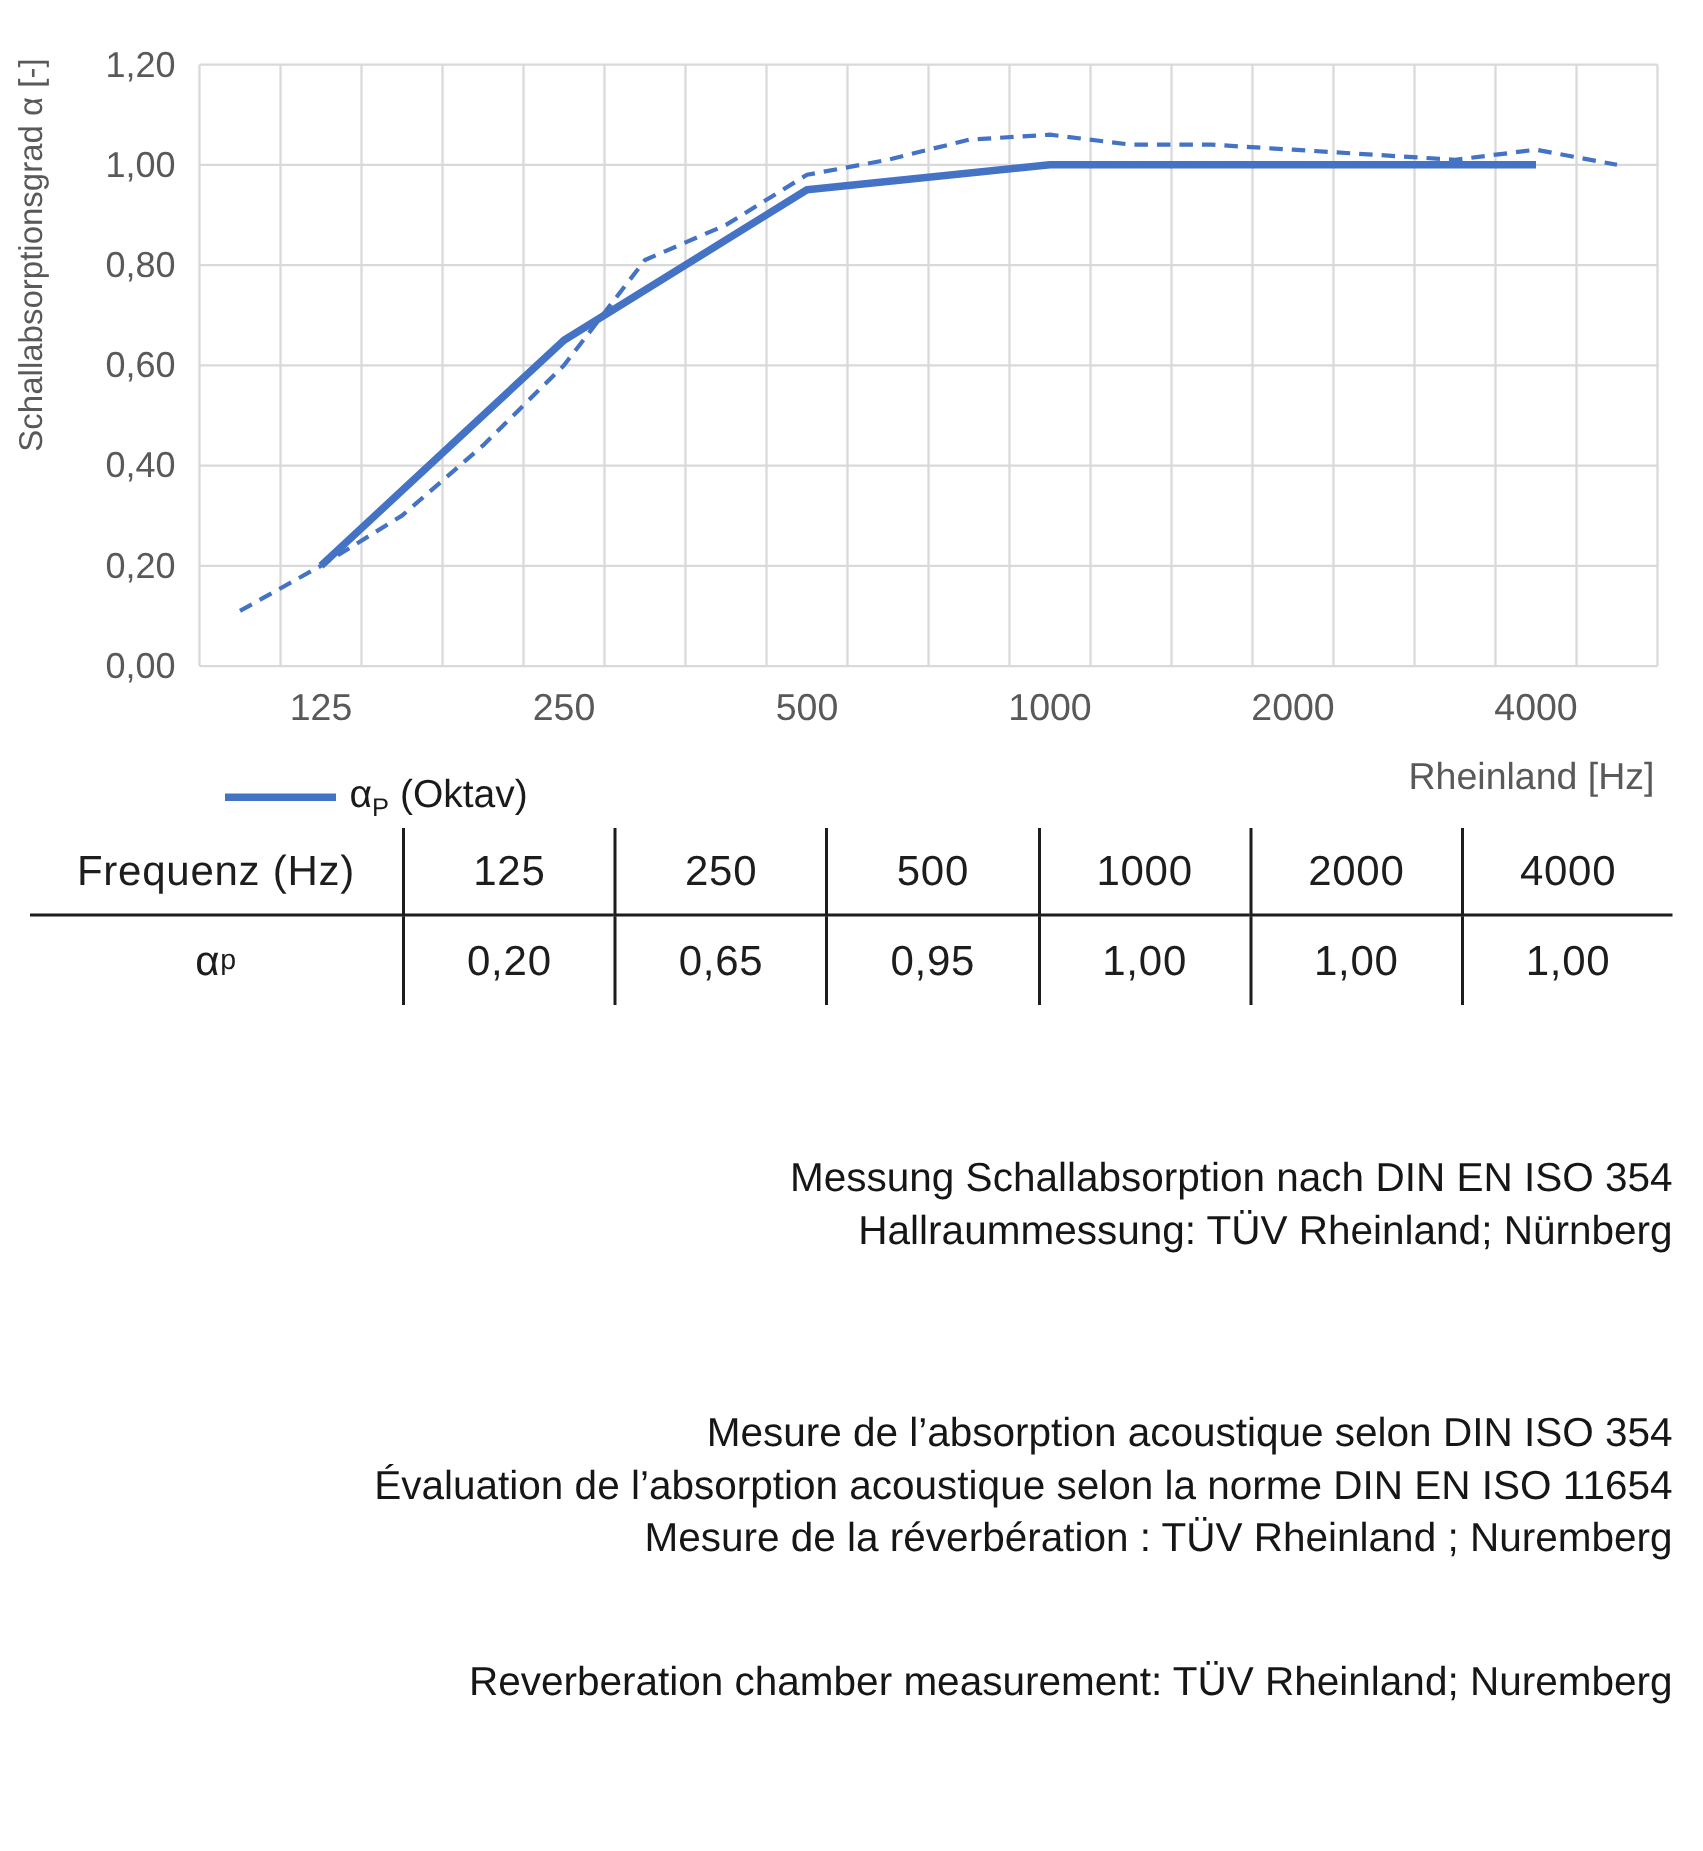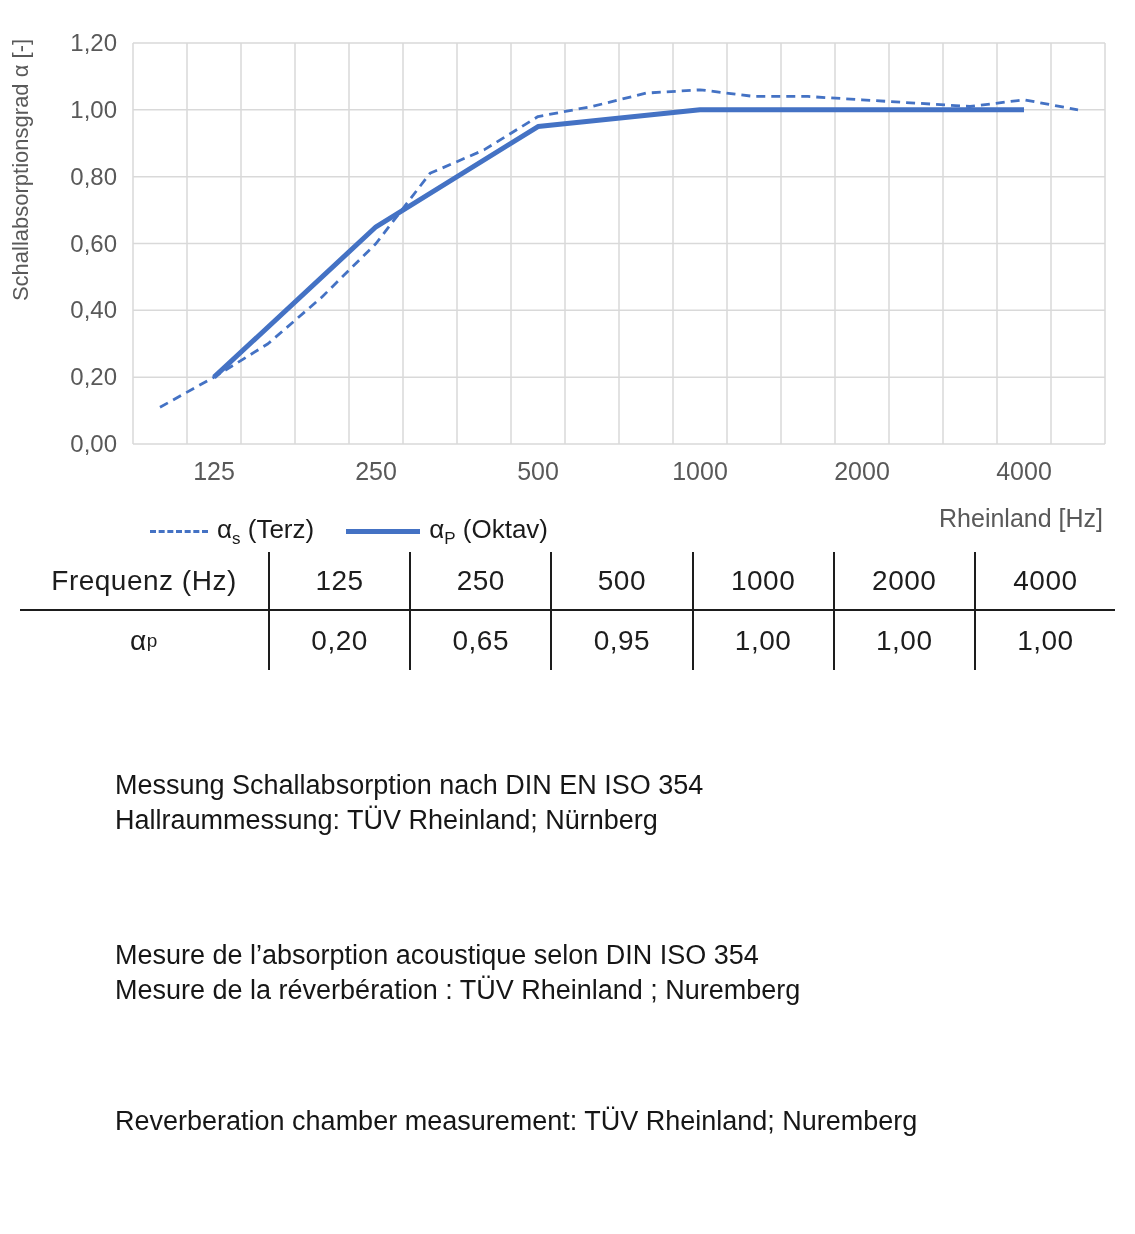--- a/index.html
+++ b/index.html
@@ -23,21 +23,21 @@
   .tbl {
     position:absolute; top:552px; left:20px; width:1095px;
     display:grid; grid-template-columns:248px repeat(6,1fr); grid-auto-rows:59px;
   }
   .cell { display:flex; align-items:center; justify-content:center;
           font-size:28px; color:#1d1d1d; letter-spacing:0.5px; }
   .cell.divL { border-left:2.5px solid #1d1d1d; }
   .cell.hrule { border-bottom:2.5px solid #1d1d1d; }
   .cell sub { font-size:19px; }
   
-  .note { position:absolute; right:20px; width:1000px; 
+  .note { position:absolute; right:20px; width:1000px; text-align:right;
           font-size:27px; line-height:35px; color:#161616; }
   .note-de { top:768px; }
   .note-fr { top:938px; }
   .note-en { top:1104px; }
   .note div { white-space:nowrap; }
 </style>
 </head>
 <body>
 
 <div class="page">
@@ -83,24 +83,20 @@
         <text x="700" y="480" text-anchor="middle" class="xtick">1000</text>
         <text x="862" y="480" text-anchor="middle" class="xtick">2000</text>
         <text x="1024" y="480" text-anchor="middle" class="xtick">4000</text>
         <text x="28" y="170" text-anchor="middle" class="ytitle" transform="rotate(-90 28 170)">Schallabsorptionsgrad α [-]</text>
         <polyline points="160,407.2416666666667 214,377.16666666666663 268,343.75 322,296.9666666666667 376,243.5 430,173.325 484,149.93333333333334 538,116.51666666666665 592,106.49166666666667 646,93.12499999999994 700,89.7833333333333 754,96.46666666666664 808,96.46666666666664 862,99.80833333333334 916,103.14999999999998 970,106.49166666666667 1024,99.80833333333334 1078,109.83333333333331" fill="none" stroke="#4472C4" stroke-width="2.8" stroke-dasharray="9 6" stroke-linejoin="round" stroke-linecap="butt"></polyline>
         <polyline points="214,377.16666666666663 376,226.79166666666663 538,126.54166666666669 700,109.83333333333331 862,109.83333333333331 1024,109.83333333333331" fill="none" stroke="#4472C4" stroke-width="5" stroke-dasharray="none" stroke-linejoin="round" stroke-linecap="butt"></polyline>
       </svg>
 
     <div class="legend">
       <div class="legend-item">
-        <span class="sample-dashed"></span>
-        <span class="legend-label"><span>α</span><sub>s</sub><span> (Terz)</span></span>
-      </div>
-      <div class="legend-item">
         <span class="sample-solid"></span>
         <span class="legend-label"><span>α</span><sub>P</sub><span> (Oktav)</span></span>
       </div>
     </div>
 
     <div class="xaxis-title">Rheinland [Hz]</div>
   </div>
 
   <div class="tbl">
     <div class="cell hrule">Frequenz (Hz)</div>
@@ -122,19 +118,20 @@
     <div class="cell divL">1,00</div>
     <div class="cell divL">1,00</div>
   </div>
 
   <div class="note note-de">
     <div>Messung Schallabsorption nach DIN EN ISO 354</div>
     <div>Hallraummessung: TÜV Rheinland; Nürnberg</div>
   </div>
   <div class="note note-fr">
     <div>Mesure de l’absorption acoustique selon DIN ISO 354</div>
+    <div>Évaluation de l’absorption acoustique selon la norme DIN EN ISO 11654</div>
     <div>Mesure de la réverbération : TÜV Rheinland ; Nuremberg</div>
   </div>
   <div class="note note-en">
     <div>Reverberation chamber measurement: TÜV Rheinland; Nuremberg</div>
   </div>
 
 </div>
 
 </body></html>

